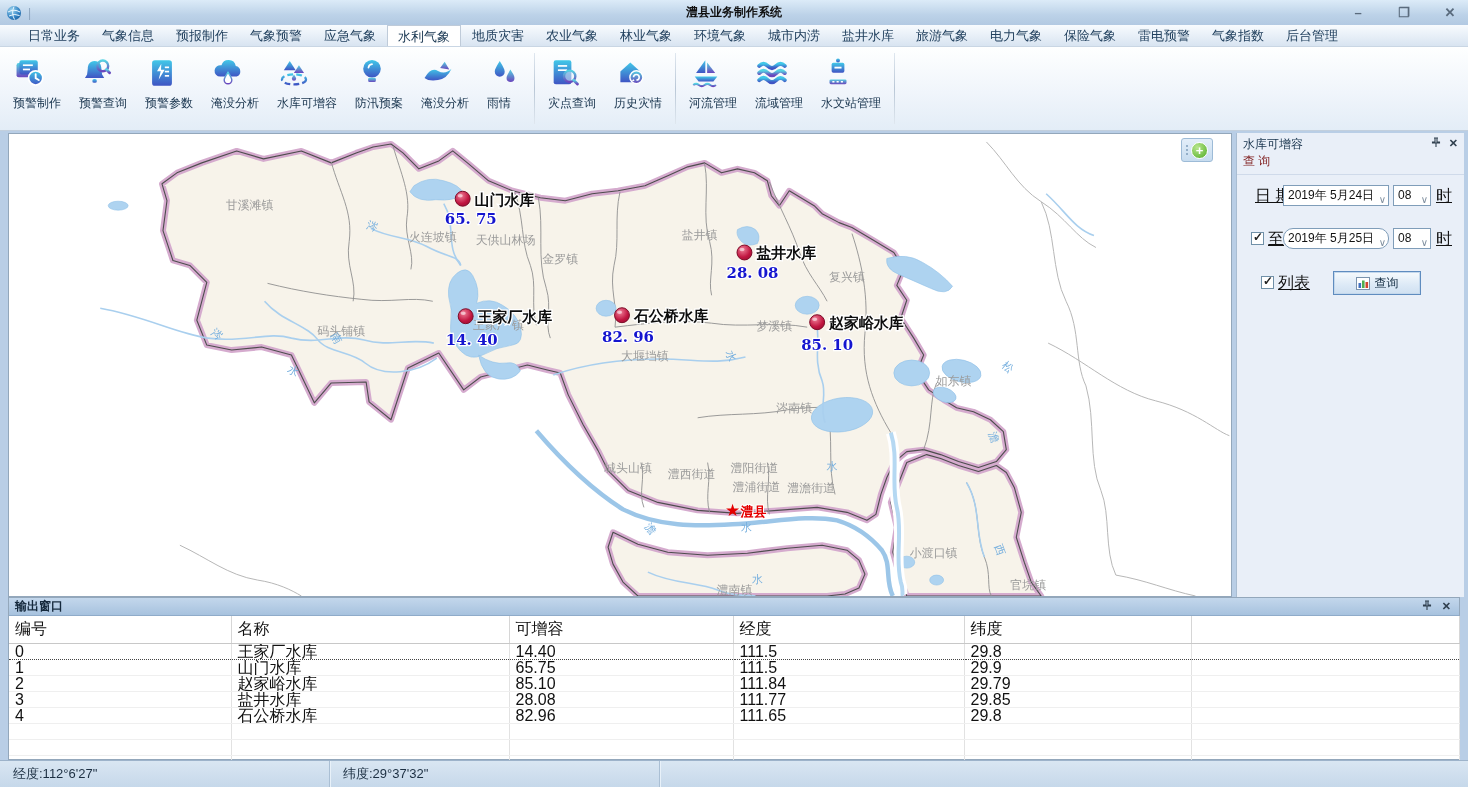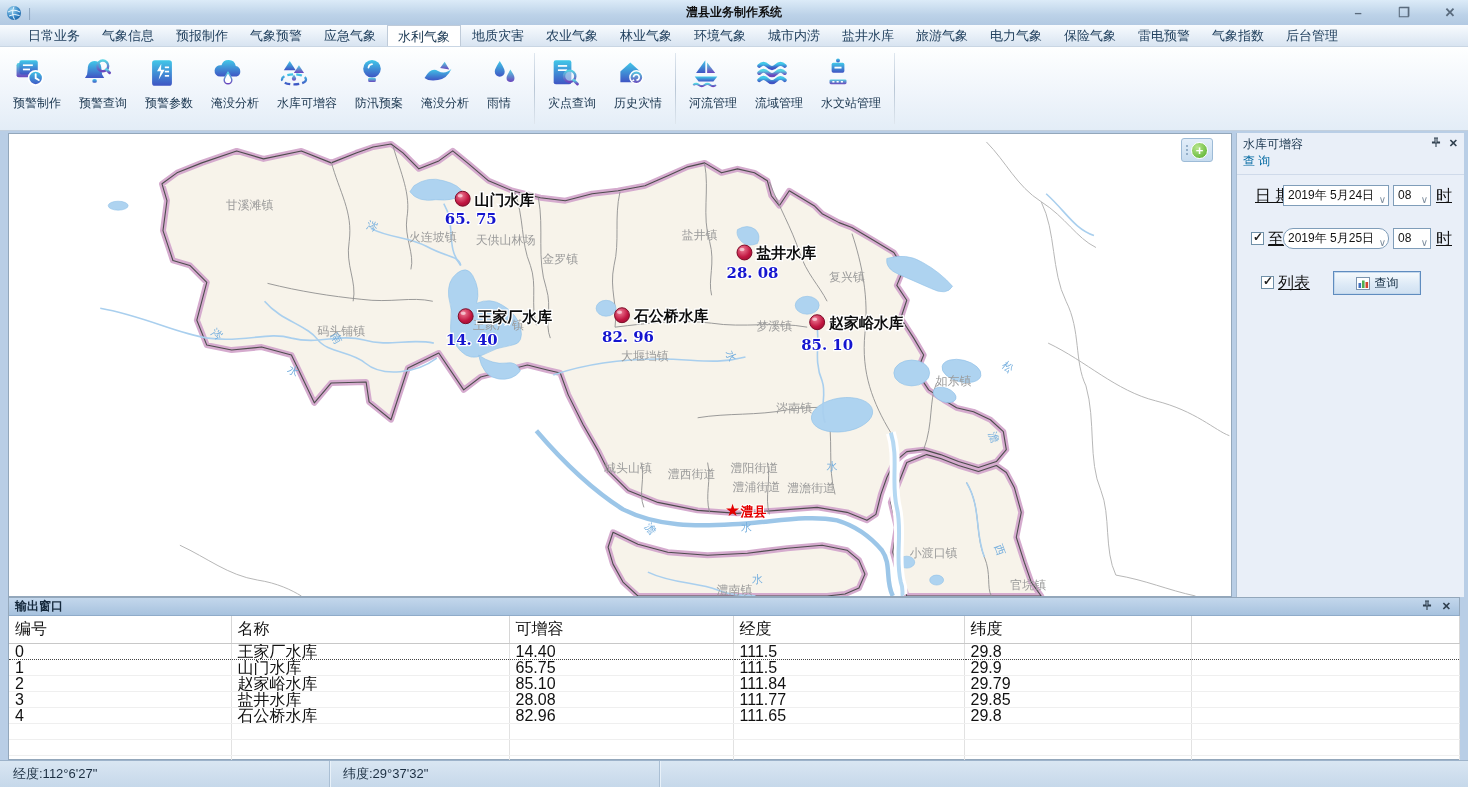--- a/index.html
+++ b/index.html
@@ -37,21 +37,21 @@
   .grip { display:flex; flex-direction:column; gap:2px; margin:0 3px 0 4px; }
   .grip i { width:2px; height:2px; background:#7e9cba; border-radius:50%; }
   .plusbtn { width:17px; height:17px; border-radius:50%; background:radial-gradient(circle at 35% 30%, #b9e68e, #6fbe45 70%, #4f9a2e);
     border:1px solid #ffffff; color:#fff; font-weight:bold; font-size:13px; line-height:15px; text-align:center; cursor:default; }
 
   .splitter { position:absolute; left:1232px; top:133px; width:4px; height:464px; background:#b9cee6; }
 
   
   .panel { position:absolute; left:1236px; top:133px; width:228px; height:464px; background:#e9eff8; border-left:1px solid #a9bdd2; }
   .panel .ptitle { padding:3px 6px 0 6px; color:#16324c; }
-  .panel .psub { padding:0 6px 4px 6px; color:#0369a1; border-bottom:1px solid #cfdaea; }
+  .panel .psub { padding:0 6px 4px 6px; color:#7f1d1d; border-bottom:1px solid #cfdaea; }
   .pctrl { position:absolute; top:4px; display:flex; gap:8px; right:6px; color:#30404f; }
   .pinicon svg, .pctrl svg { display:block; }
   .prow { position:absolute; left:0; width:228px; height:22px; }
   .plabel { position:absolute; font-size:16px; color:#111; line-height:21px;text-decoration:underline; }
   .combo { position:absolute; background:#fff; border:1px solid #7f9db9; height:21px; line-height:19px; font-size:12px; color:#111;
     padding-left:4px; display:flex; align-items:center; }
   .combo .arrow { position:absolute; right:2px; top:4px; color:#7f8f9f; font-size:10px; }
   .cbx { position:absolute; width:13px; height:13px; background:#fff; border:1px solid #7090a8; top:4px; }
   .cbx::after { content:"✓"; position:absolute; left:1px; top:-3px; font-size:12px; color:#222; font-weight:bold; }
   .qbtn { position:absolute; left:96px; top:138px; width:88px; height:24px; background:linear-gradient(#f6fafd,#dce9f6 60%,#cfe0f1);

